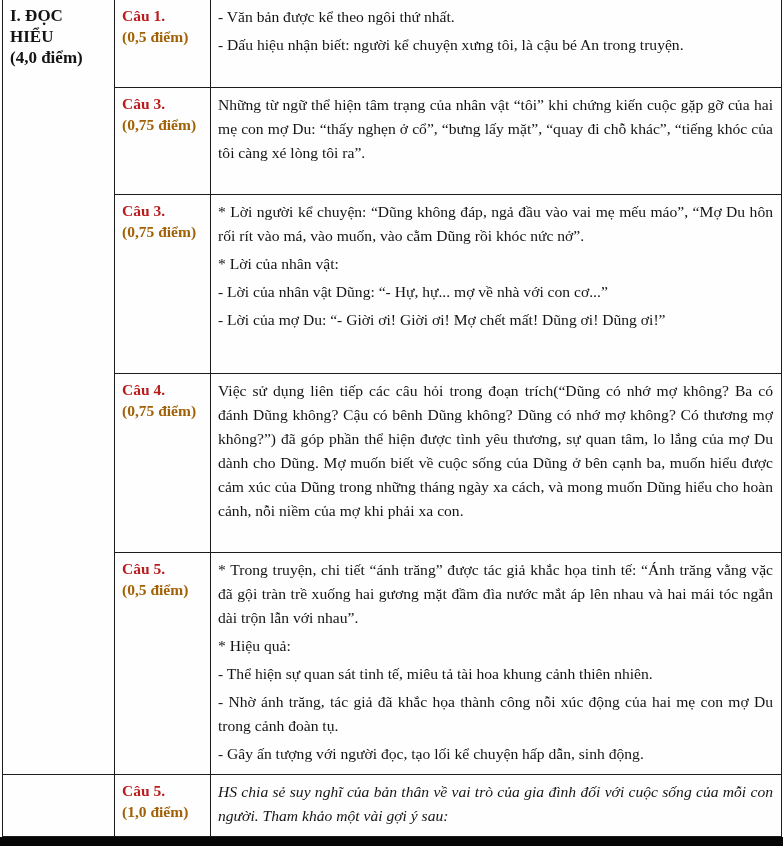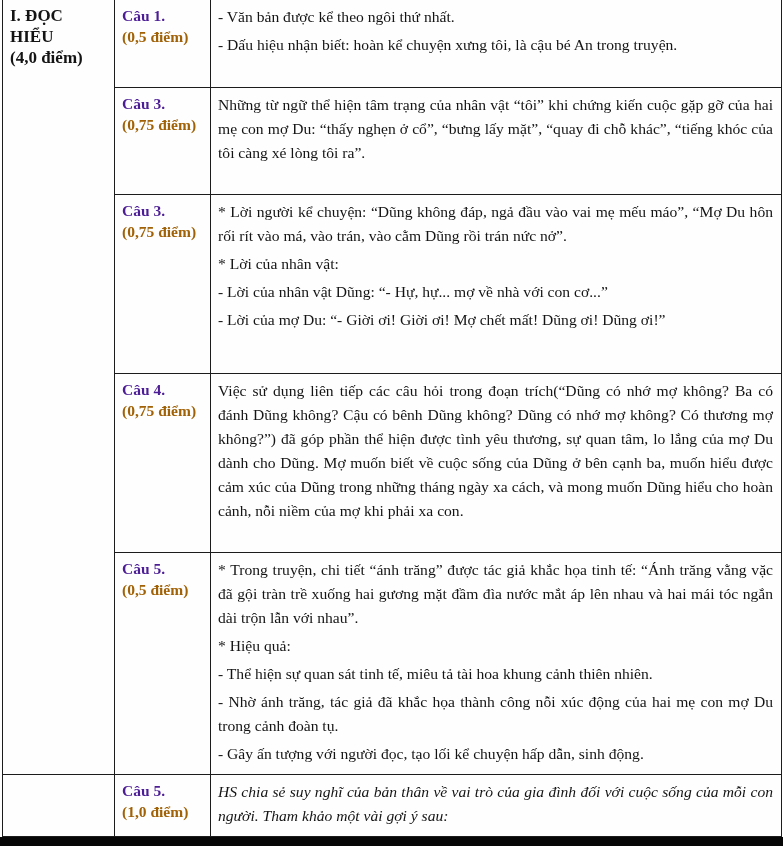--- a/index.html
+++ b/index.html
@@ -14,21 +14,21 @@
     margin: -1px 0 0 2px; width: 779px;
   }
   .rubric td { border: 1.4px solid #1c1c1c; vertical-align: top; padding: 5px 8px 8px 7px; }
   .rubric col.c1 { width: 112px; }
   .rubric col.c2 { width: 96px; }
   .rubric col.c3 { width: 571px; }
   .section-cell { font-weight: bold; font-size: 17px; line-height: 21px; }
   .section-title { display: block; }
   .section-points { display: block; }
   .qcell { font-size: 15.5px; line-height: 21px; }
-  .qnum  { display: block; color: #4c1d95; font-weight: bold; }
+  .qnum  { display: block; color: #b91c1c; font-weight: bold; }
   .qpts  { display: block; font-weight: bold; color: #a16207; }
   .acell { font-size: 15.6px; text-align: justify; }
   .acell p { margin: 0 0 4px 0; line-height: 24px; }
   .acell p:last-child { margin-bottom: 0; }
   .acell.italic p { font-style: italic; }
   .bottom-bar { position: absolute; left: 0; bottom: 0; width: 783px; height: 9px; background: #060606; }
 </style>
 </head>
 <body>
 
@@ -46,41 +46,41 @@
       <td class="section-cell" rowspan="5">
         <span class="section-title">I. ĐỌC HIỂU</span>
         <span class="section-points">(4,0 điểm)</span>
       </td>
       <td class="qcell">
         <span class="qnum">Câu 1.</span>
         <span class="qpts">(0,5 điểm)</span>
       </td>
       <td class="acell">
         <p>- Văn bản được kể theo ngôi thứ nhất.</p>
-        <p>- Dấu hiệu nhận biết: hoàn kể chuyện xưng tôi, là cậu bé An trong truyện.</p>
+        <p>- Dấu hiệu nhận biết: người kể chuyện xưng tôi, là cậu bé An trong truyện.</p>
       </td>
     </tr>
 
     <tr style="height:107px;">
       <td class="qcell">
         <span class="qnum">Câu 3.</span>
         <span class="qpts">(0,75 điểm)</span>
       </td>
       <td class="acell">
         <p>Những từ ngữ thể hiện tâm trạng của nhân vật “tôi” khi chứng kiến cuộc gặp gỡ của hai mẹ con mợ Du: “thấy nghẹn ở cổ”, “bưng lấy mặt”, “quay đi chỗ khác”, “tiếng khóc của tôi càng xé lòng tôi ra”.</p>
       </td>
     </tr>
 
     <tr style="height:179px;">
       <td class="qcell">
         <span class="qnum">Câu 3.</span>
         <span class="qpts">(0,75 điểm)</span>
       </td>
       <td class="acell">
-        <p>* Lời người kể chuyện: “Dũng không đáp, ngả đầu vào vai mẹ mếu máo”, “Mợ Du hôn rối rít vào má, vào trán, vào cằm Dũng rồi trán nức nở”.</p>
+        <p>* Lời người kể chuyện: “Dũng không đáp, ngả đầu vào vai mẹ mếu máo”, “Mợ Du hôn rối rít vào má, vào muốn, vào cằm Dũng rồi khóc nức nở”.</p>
         <p>* Lời của nhân vật:</p>
         <p>- Lời của nhân vật Dũng: “- Hự, hự... mợ về nhà với con cơ...”</p>
         <p>- Lời của mợ Du: “- Giời ơi! Giời ơi! Mợ chết mất! Dũng ơi! Dũng ơi!”</p>
       </td>
     </tr>
 
     <tr style="height:179px;">
       <td class="qcell">
         <span class="qnum">Câu 4.</span>
         <span class="qpts">(0,75 điểm)</span>

